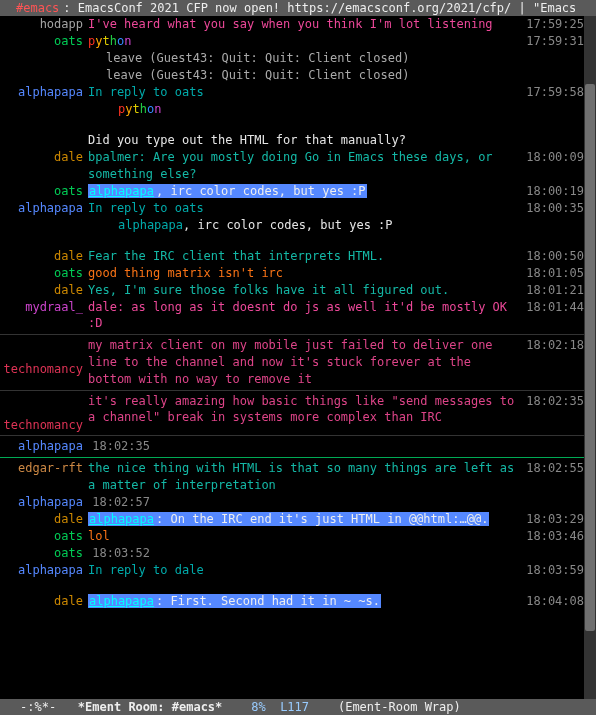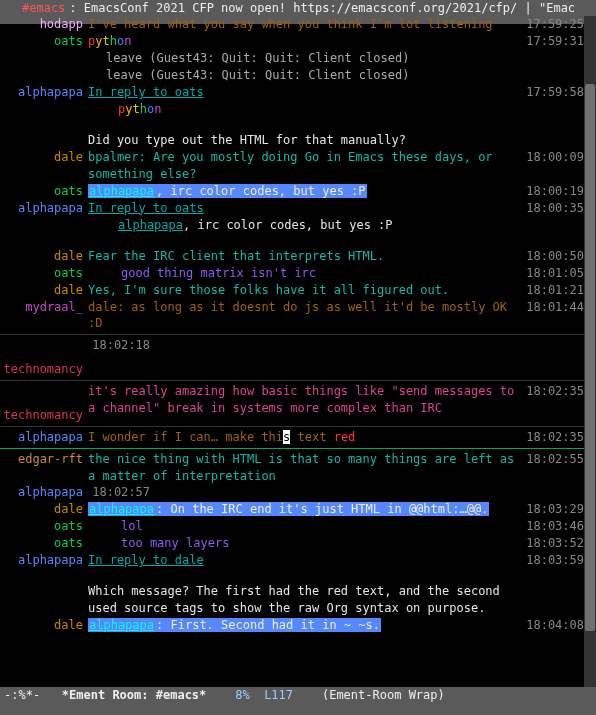--- a/index.html
+++ b/index.html
@@ -10,22 +10,22 @@
     line-height: 1.4;
     color: #aaa;
     width: 596px;
     height: 715px;
     overflow: hidden;
     position: relative;
   }
   .topbar {
     background: #5a5a5a;
     color: #ddd;
-    padding: 0 22px;
-    height: 24px;
+    padding: 0 16px;
+    height: 16px;
     white-space: nowrap;
     overflow: hidden;
     display: flex;
   }
   .topbar .channel { color: #ff5555; }
   .topbar .rest { color: #eee; padding-left: 4px; flex: 1; overflow: hidden; text-overflow: clip; }
   .log {
     position: absolute;
     top: 16px;
     left: 0;
@@ -52,52 +52,52 @@
     padding-right: 4px;
     word-wrap: break-word;
   }
   .ts {
     width: 64px;
     text-align: right;
     color: #888;
     flex-shrink: 0;
     white-space: nowrap;
   }
-  .nick-hodapp { color: #f0abfc; }
+  .nick-hodapp { color: #a3a3a3; }
   .nick-oats { color: #00cc55; }
   .nick-alphapapa { color: #5588ff; }
   .nick-dale { color: #cc8800; }
   .nick-mydraal_ { color: #cc44cc; }
   .nick-technomancy { color: #dd3355; margin-top: 24px; }
   .nick-edgar-rft { color: #cc8844; padding-left: 8px; }
-  .c-white { color: #a16207; }
+  .c-white { color: #ec4899; }
   .c-teal { color: #e5e5e5; }
   .c-orange { color: #14b8a6; }
   .c-red { color: #ff3333; }
   .c-magenta { color: #dd4488; }
-  .c-green { color: #8b5cf6; margin-left: 33px; }
-  .link { color: #00aaaa; text-decoration: underline; }
+  .c-green { color: #f97316; }
+  .link { color: #00aaaa; }
   .hl { background: #5588ff; color: #eee; padding: 0 1px; }
   .hl-link { background: #5588ff; color: #00ffff; text-decoration: underline; padding: 0 1px;}
   .cursor { background: #fff; color: #000; }
   .rainbow span:nth-child(1){color:#ff3322}
   .rainbow span:nth-child(2){color:#ffaa00}
   .rainbow span:nth-child(3){color:#ddcc00}
   .rainbow span:nth-child(4){color:#22cc44}
   .rainbow span:nth-child(5){color:#3388ff}
   .rainbow span:nth-child(6){color:#cc44cc}
   .rule { border-top: 1px solid #333; margin: 2px 0; }
   .rule-green { border-top: 1px solid #00aa55; margin: 2px 0; }
   .modeline {
     position: absolute;
     bottom: 0; left: 0; right: 0;
-    height: 28px;
+    height: 16px;
     background: #5a5a5a;
     color: #eee;
-    padding: 0 4px;
+    padding: 0 20px;
     white-space: nowrap;
     overflow: hidden;
   }
   .modeline b { font-weight: bold; }
   .modeline .int { color: #99ccff; }
   .scrollbar {
     position: absolute;
     top: 16px; right: 0; bottom: 16px;
     width: 12px;
     background: #333;
@@ -192,32 +192,32 @@
       <div class="ts">18:01:21</div>
     </div>
     <div class="row">
       <div class="nick nick-mydraal_">mydraal_</div>
       <div class="msg"><span class="c-white">dale: as long as it doesnt do js as well it'd be mostly OK :D</span></div>
       <div class="ts">18:01:44</div>
     </div>
     <div class="rule"></div>
     <div class="row">
       <div class="nick nick-technomancy">technomancy</div>
+      <div class="msg"><span class="c-magenta">my matrix client on my mobile just failed to deliver one line to the channel and now it's stuck forever at the bottom with no way to remove it</span></div>
       <div class="ts">18:02:18</div>
     </div>
     <div class="rule"></div>
     <div class="row">
       <div class="nick nick-technomancy">technomancy</div>
       <div class="msg"><span class="c-magenta">it's really amazing how basic things like "send messages to a channel" break in systems more complex than IRC</span></div>
       <div class="ts">18:02:35</div>
     </div>
     <div class="rule"></div>
     <div class="row">
       <div class="nick nick-alphapapa">alphapapa</div>
-      <div class="msg"><span class="c-white">I wonder if I can… make thi</span><span class="cursor">s</span><span class="c-white"> text </span><span class="c-red">red</span></div>
       <div class="ts">18:02:35</div>
     </div>
     <div class="rule-green"></div>
     <div class="row">
       <div class="nick nick-edgar-rft">edgar-rft</div>
       <div class="msg"><span class="c-orange">the nice thing with HTML is that so many things are left as a matter of interpretation</span></div>
       <div class="ts">18:02:55</div>
     </div>
     <div class="row">
       <div class="nick nick-alphapapa">alphapapa</div>
@@ -228,34 +228,28 @@
       <div class="msg"><span class="hl-link">alphapapa</span><span class="hl">: On the IRC end it's just HTML in @@html:…@@.</span></div>
       <div class="ts">18:03:29</div>
     </div>
     <div class="row">
       <div class="nick nick-oats">oats</div>
       <div class="msg"><span class="c-green">lol</span></div>
       <div class="ts">18:03:46</div>
     </div>
     <div class="row">
       <div class="nick nick-oats">oats</div>
-      <div class="msg"><span class="c-green">too many layers</span></div>
       <div class="ts">18:03:52</div>
     </div>
     <div class="row">
       <div class="nick nick-alphapapa">alphapapa</div>
       <div class="msg"><span class="link">In reply to </span><span class="link">dale</span></div>
       <div class="ts">18:03:59</div>
     </div>
     <div style="height: 14px;"></div>
-    <div class="row">
-      <div class="nick "></div>
-      <div class="msg"><span class="c-teal">Which message? The first had the red text, and the second used source tags to show the raw Org syntax on purpose.</span></div>
-      <div class="ts"></div>
-    </div>
     <div class="row">
       <div class="nick nick-dale">dale</div>
       <div class="msg"><span class="hl-link">alphapapa</span><span class="hl">: First. Second had it in ~ ~s.</span></div>
       <div class="ts">18:04:08</div>
     </div>
   </div>
 
 <div class="scrollbar">
   <div class="scrollthumb"></div>
 </div>

